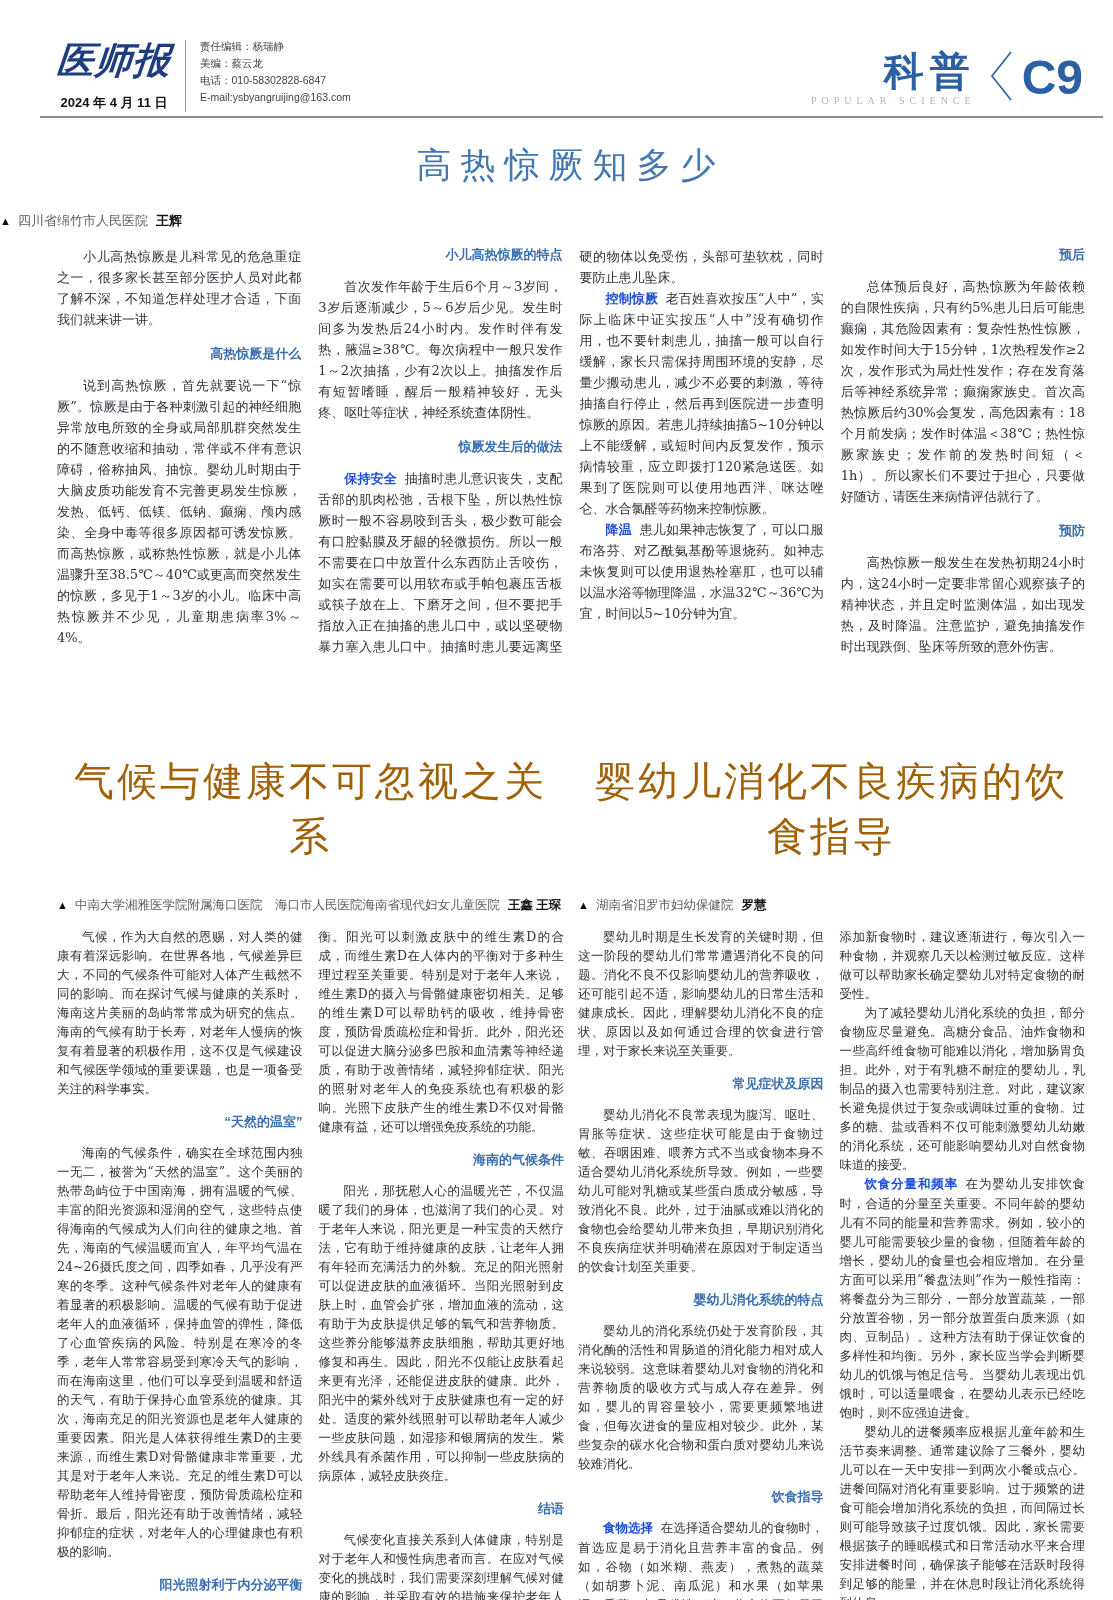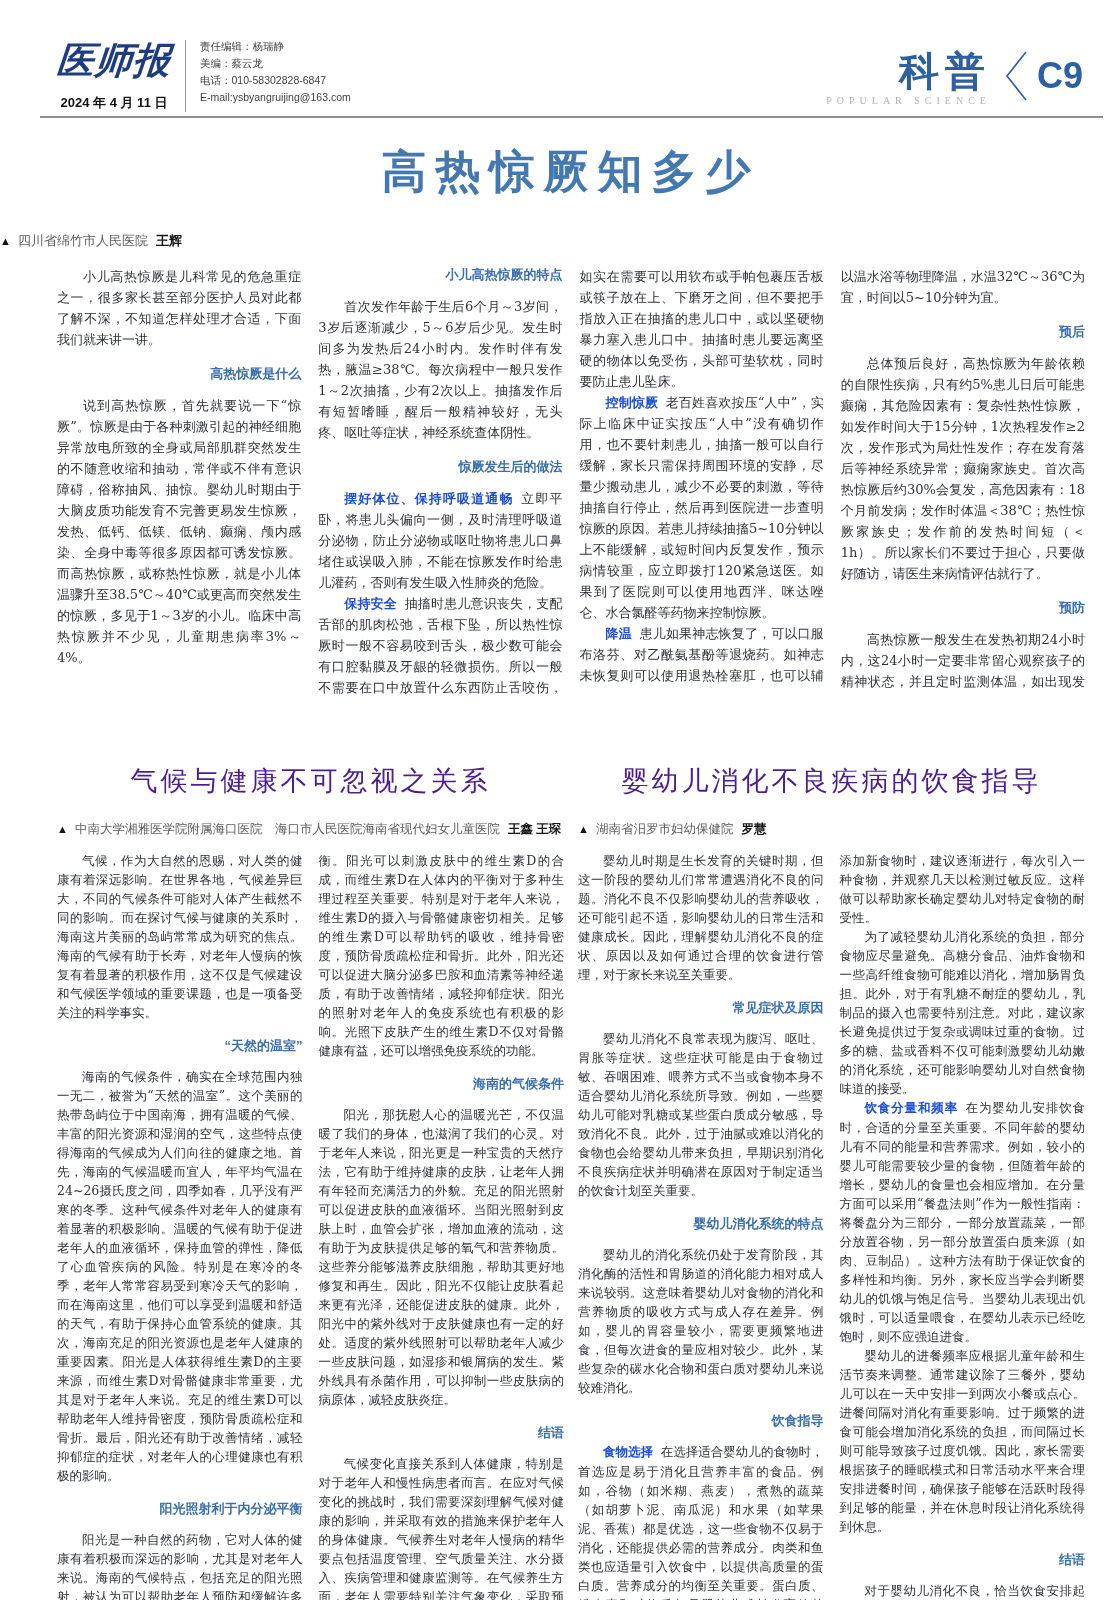--- a/index.html
+++ b/index.html
@@ -13,42 +13,42 @@
           font-size:37px; color:#1e3c80; letter-spacing:1px; transform:skewX(-5deg); }
   .date { font-family:"Liberation Sans", sans-serif; font-size:13px; font-weight:bold; color:#111; margin-top:8px; }
   .vdiv { width:1px; background:#9a9a9a; align-self:stretch; margin:4px 14px 0 14px; }
   .editor-info { font-family:"Liberation Sans", sans-serif; font-size:10.5px; color:#3f3f3f; line-height:1.62; padding-top:2px; }
   .head-right { margin-left:auto; display:flex; align-items:flex-end; padding-top:14px; }
   .kepu-col { text-align:right; }
   .kepu { font-family:"Liberation Sans", sans-serif; font-weight:bold; font-size:40px;
           color:#2d5fa3; letter-spacing:6px; line-height:1; }
   .kepu-en { font-family:"Liberation Serif", serif; font-size:10px; letter-spacing:5px; color:#b3b3b3; margin-top:4px; }
   .chevron { margin:0 10px 4px 14px; }
-  .code { font-family:"Liberation Sans", sans-serif; font-weight:bold; font-size:36px; color:#2d5fa3; line-height:1; margin-bottom:12px; }
+  .code { font-family:"Liberation Sans", sans-serif; font-weight:bold; font-size:48px; color:#2d5fa3; line-height:1; margin-bottom:4px; }
   .rule { height:2px; background:#8e8e8e; margin:4px 10px 0 40px; }
 
   
-  .main-title { text-align:center; font-family:"Liberation Sans", sans-serif; font-weight:700;
-                color:#4478b0; font-size:45px; letter-spacing:9px; margin-top:24px;padding-left:28px; }
+  .main-title { text-align:center; font-family:"Liberation Sans", sans-serif; font-weight:400;
+                color:#4478b0; font-size:35px; letter-spacing:9px; margin-top:24px;padding-left:28px; }
   .byline { text-align:left; font-family:"Liberation Sans", sans-serif; font-size:13px; color:#5d5d5d; margin-top:10px; }
   .byline .tri { color:#111; font-size:11px; margin-right:7px; }
   .byline b { color:#151515; margin-left:8px; }
 
   .cols4 { margin:16px 28px 0 57px; width:1028px; column-count:4; column-gap:17px;
            height:450px; column-fill:auto; overflow:hidden; text-align:justify; }
   .para { margin:0; text-indent:2em; font-size:13px; line-height:21px; color:#2e3138; }
   .sec { font-family:"Liberation Sans", sans-serif; font-weight:bold; color:#3a6fae;
          font-size:13px; text-align:right; text-indent:0; margin:15px 0 12px; break-after:avoid; }
   .runin { font-family:"Liberation Sans", sans-serif; font-weight:bold; color:#1d4ed8; margin-right:0.6em; }
 
   
   .bottom { margin:24px 28px 0 57px; display:flex; gap:14px; }
   .half { width:507px; }
   .half-title { text-align:center; font-family:"Liberation Sans", sans-serif; font-weight:400;
-                color:#4c1d95; font-size:27px; letter-spacing:3px; }
+                color:#a16207; font-size:40px; letter-spacing:3px; }
   .half .byline { font-size:12.5px; margin-top:8px; }
   .cols2 { margin-top:13px; column-count:2; column-gap:16px; height:818px; column-fill:auto;
            overflow:hidden; text-align:justify; }
   .cols2 .para { font-size:12.5px; line-height:19px; }
 </style>
 </head>
 <body>
 
 <div class="page">
 
@@ -82,21 +82,20 @@
     <div class="byline">
       <span class="tri">▲</span><span>四川省绵竹市人民医院</span><b>王辉</b>
     </div>
     <div class="cols4">
       <p class="para">小儿高热惊厥是儿科常见的危急重症之一，很多家长甚至部分医护人员对此都了解不深，不知道怎样处理才合适，下面我们就来讲一讲。</p>
       <h3 class="sec">高热惊厥是什么</h3>
       <p class="para">说到高热惊厥，首先就要说一下“惊厥”。惊厥是由于各种刺激引起的神经细胞异常放电所致的全身或局部肌群突然发生的不随意收缩和抽动，常伴或不伴有意识障碍，俗称抽风、抽惊。婴幼儿时期由于大脑皮质功能发育不完善更易发生惊厥，发热、低钙、低镁、低钠、癫痫、颅内感染、全身中毒等很多原因都可诱发惊厥。而高热惊厥，或称热性惊厥，就是小儿体温骤升至38.5℃～40℃或更高而突然发生的惊厥，多见于1～3岁的小儿。临床中高热惊厥并不少见，儿童期患病率3%～4%。</p>
       <h3 class="sec">小儿高热惊厥的特点</h3>
       <p class="para">首次发作年龄于生后6个月～3岁间，3岁后逐渐减少，5～6岁后少见。发生时间多为发热后24小时内。发作时伴有发热，腋温≥38℃。每次病程中一般只发作1～2次抽搐，少有2次以上。抽搐发作后有短暂嗜睡，醒后一般精神较好，无头疼、呕吐等症状，神经系统查体阴性。</p>
       <h3 class="sec">惊厥发生后的做法</h3>
-      <p class="para"><b class="runin">摆好体位、保持呼吸道通畅</b><span>立即平卧，将患儿头偏向一侧，及时清理呼吸道分泌物，防止分泌物或呕吐物将患儿口鼻堵住或误吸入肺，不能在惊厥发作时给患儿灌药，否则有发生吸入性肺炎的危险。</span></p>
       <p class="para"><b class="runin">保持安全</b><span>抽搐时患儿意识丧失，支配舌部的肌肉松弛，舌根下坠，所以热性惊厥时一般不容易咬到舌头，极少数可能会有口腔黏膜及牙龈的轻微损伤。所以一般不需要在口中放置什么东西防止舌咬伤，如实在需要可以用软布或手帕包裹压舌板或筷子放在上、下磨牙之间，但不要把手指放入正在抽搐的患儿口中，或以坚硬物暴力塞入患儿口中。抽搐时患儿要远离坚硬的物体以免受伤，头部可垫软枕，同时要防止患儿坠床。</span></p>
       <p class="para"><b class="runin">控制惊厥</b><span>老百姓喜欢按压“人中”，实际上临床中证实按压“人中”没有确切作用，也不要针刺患儿，抽搐一般可以自行缓解，家长只需保持周围环境的安静，尽量少搬动患儿，减少不必要的刺激，等待抽搐自行停止，然后再到医院进一步查明惊厥的原因。若患儿持续抽搐5~10分钟以上不能缓解，或短时间内反复发作，预示病情较重，应立即拨打120紧急送医。如果到了医院则可以使用地西泮、咪达唑仑、水合氯醛等药物来控制惊厥。</span></p>
       <p class="para"><b class="runin">降温</b><span>患儿如果神志恢复了，可以口服布洛芬、对乙酰氨基酚等退烧药。如神志未恢复则可以使用退热栓塞肛，也可以辅以温水浴等物理降温，水温32℃～36℃为宜，时间以5~10分钟为宜。</span></p>
       <h3 class="sec">预后</h3>
       <p class="para">总体预后良好，高热惊厥为年龄依赖的自限性疾病，只有约5%患儿日后可能患癫痫，其危险因素有：复杂性热性惊厥，如发作时间大于15分钟，1次热程发作≥2次，发作形式为局灶性发作；存在发育落后等神经系统异常；癫痫家族史。首次高热惊厥后约30%会复发，高危因素有：18个月前发病；发作时体温＜38℃；热性惊厥家族史；发作前的发热时间短（＜1h）。所以家长们不要过于担心，只要做好随访，请医生来病情评估就行了。</p>
       <h3 class="sec">预防</h3>
       <p class="para">高热惊厥一般发生在发热初期24小时内，这24小时一定要非常留心观察孩子的精神状态，并且定时监测体温，如出现发热，及时降温。注意监护，避免抽搐发作时出现跌倒、坠床等所致的意外伤害。</p>
       <p class="para">高热惊厥多由呼吸道感染所致的发热诱发，所以平时应该加强体育锻炼，合理均衡饮食，提高身体素质，增强免疫力，避免到人多、空气不好的场所，以减少呼吸道感染。</p>
 
     </div>

